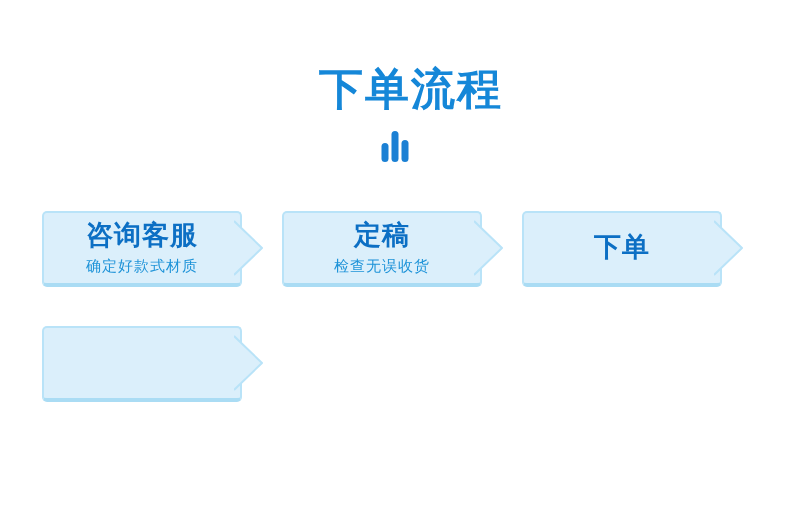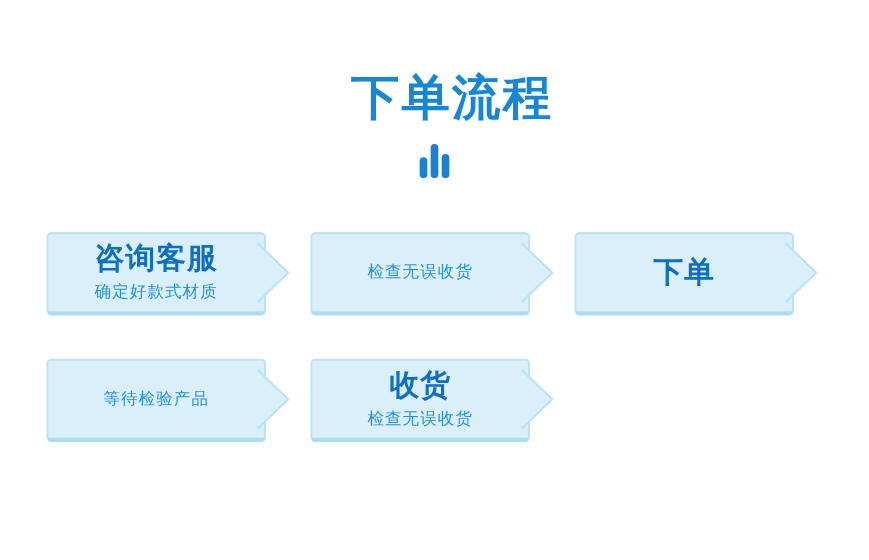--- a/index.html
+++ b/index.html
@@ -112,43 +112,36 @@
 
     <div class="step-card">
       <div class="step-title">咨询客服</div>
       <div class="step-subtitle">确定好款式材质</div>
       <svg class="arrow-notch" viewBox="0 0 32 58">
         <path d="M0,2 L28,29 L0,56" fill="#dbeffb" stroke="#b9e3f8" stroke-width="2" stroke-linejoin="round"></path>
       </svg>
     </div>
 
     <div class="step-card">
+      <div class="step-title">定稿</div>
       <div class="step-subtitle">检查无误收货</div>
       <svg class="arrow-notch" viewBox="0 0 32 58">
         <path d="M0,2 L28,29 L0,56" fill="#dbeffb" stroke="#b9e3f8" stroke-width="2" stroke-linejoin="round"></path>
       </svg>
     </div>
 
     <div class="step-card">
       <div class="step-title">下单</div>
       <svg class="arrow-notch" viewBox="0 0 32 58">
         <path d="M0,2 L28,29 L0,56" fill="#dbeffb" stroke="#b9e3f8" stroke-width="2" stroke-linejoin="round"></path>
       </svg>
     </div>
 
 
     <div class="step-card">
-      <div class="step-subtitle">等待检验产品</div>
       <svg class="arrow-notch" viewBox="0 0 32 58">
         <path d="M0,2 L28,29 L0,56" fill="#dbeffb" stroke="#b9e3f8" stroke-width="2" stroke-linejoin="round"></path>
       </svg>
     </div>
 
-    <div class="step-card">
-      <div class="step-title">收货</div>
-      <div class="step-subtitle">检查无误收货</div>
-      <svg class="arrow-notch" viewBox="0 0 32 58">
-        <path d="M0,2 L28,29 L0,56" fill="#dbeffb" stroke="#b9e3f8" stroke-width="2" stroke-linejoin="round"></path>
-      </svg>
-    </div>
 
   </div>
 </div>
 
 </body></html>

